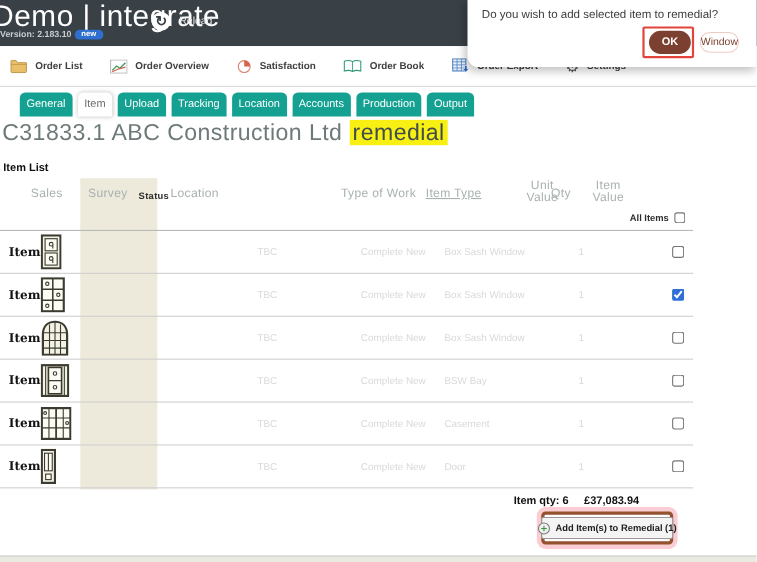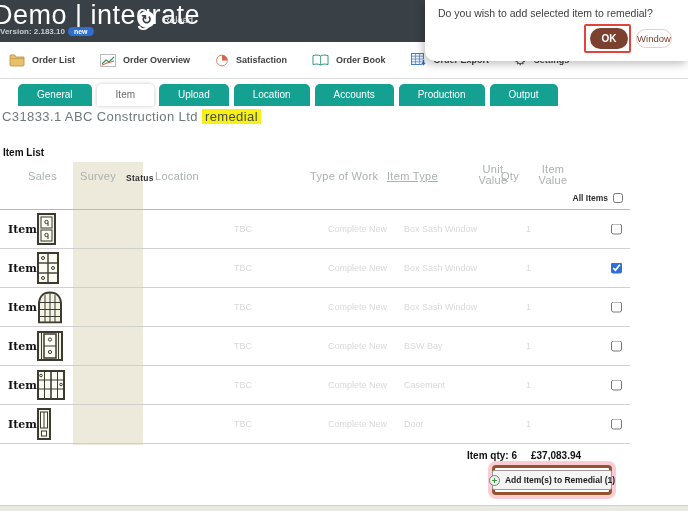--- a/index.html
+++ b/index.html
@@ -19,25 +19,25 @@
 
   
   .toolbar { position:absolute; left:0; top:42px; width:688px; height:37px; background:#fff; border-bottom:1px solid #d9d9d9; display:flex; align-items:center; gap:25px; padding-left:9px; }
   .tb-item { display:flex; align-items:center; gap:7px; cursor:pointer; }
   .tb-icon { display:flex; align-items:center; }
   .tb-label { font-size:9px; font-weight:700; color:#3f3f3f; white-space:nowrap; }
   .gear-glyph { font-size:14px; color:#5a5a5a; line-height:14px; }
 
   
   .tabs { position:absolute; left:18px; top:84px; display:flex; gap:5px; z-index:2; }
-  .tab { background:#14a192; color:#fff; font-size:10px; padding:5px 19px 6px; border-radius:5px 5px 0 0; cursor:pointer; white-space:nowrap; }
+  .tab { background:#14a192; color:#fff; font-size:10px; padding:5px 6px 6px; border-radius:5px 5px 0 0; cursor:pointer; white-space:nowrap; }
   .tab.active { background:#fff; color:#6b6b6b; box-shadow:0 0 4px rgba(0,0,0,0.22); }
 
   
-  .page-title { position:absolute; left:2px; top:109px; font-size:13px; font-weight:400; color:#6e7979; letter-spacing:0.4px; white-space:nowrap; }
+  .page-title { position:absolute; left:2px; top:109px; font-size:21px; font-weight:400; color:#6e7979; letter-spacing:0.4px; white-space:nowrap; }
   .page-title mark { background:#f8f013; color:#414c4c; padding:0 3px; }
   .section-label { position:absolute; left:3px; top:147px; font-size:10px; font-weight:700; color:#101010; }
 
   
   .survey-band { position:absolute; left:73px; top:162px; width:70px; height:283px; background:#edeadb; }
   .th { position:absolute; font-size:11px; color:#a9b1b1; letter-spacing:0.3px; white-space:nowrap; z-index:1; }
   .th2 { line-height:11px; text-align:center; white-space:normal; }
   .th-sales { left:28px; top:170px; }
   .th-survey { left:80px; top:170px; }
   .th-status { left:126px; top:173px; font-size:8.5px; font-weight:700; color:#2e2e2e; }
@@ -160,20 +160,21 @@
     </div>
   </nav>
 
   <div class="tabs">
     <div class="tab">General</div>
 
     <div class="tab active">Item</div>
 
     <div class="tab">Upload</div>
 
+    <div class="tab">Tracking</div>
 
 
     <div class="tab">Location</div>
 
     <div class="tab">Accounts</div>
 
     <div class="tab">Production</div>
 
     <div class="tab">Output</div>
   </div>

